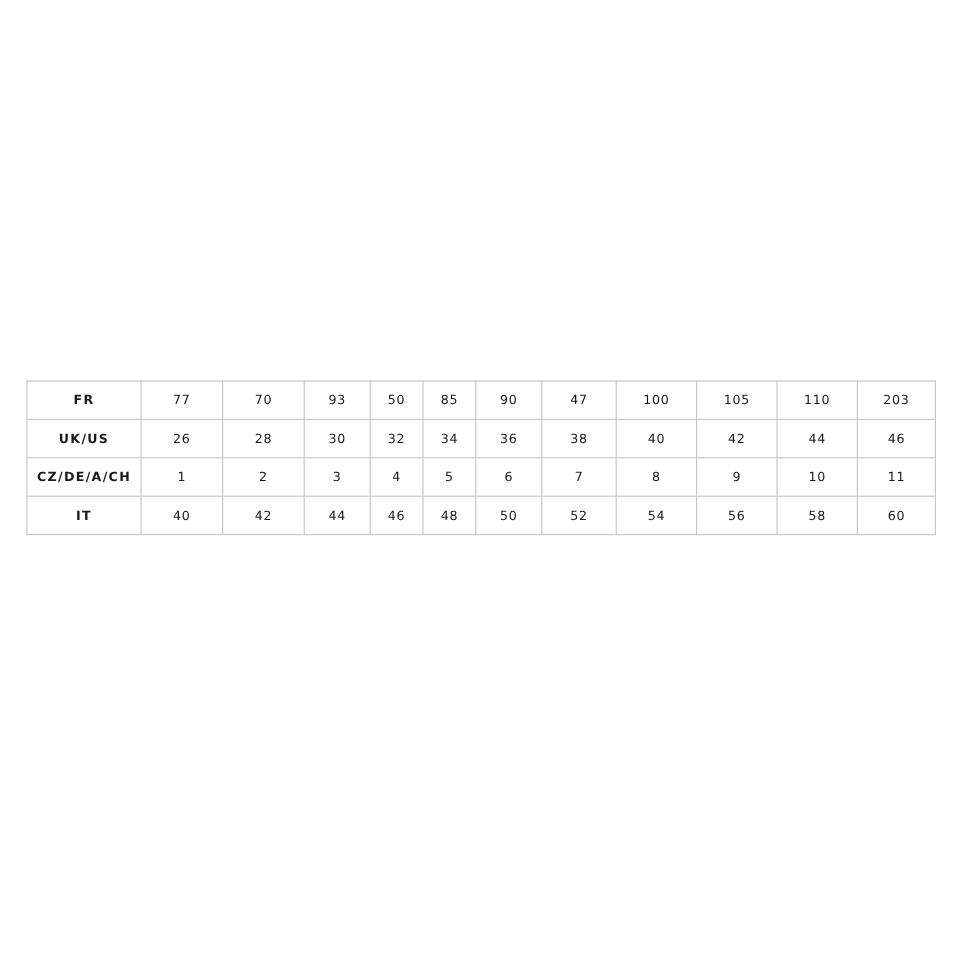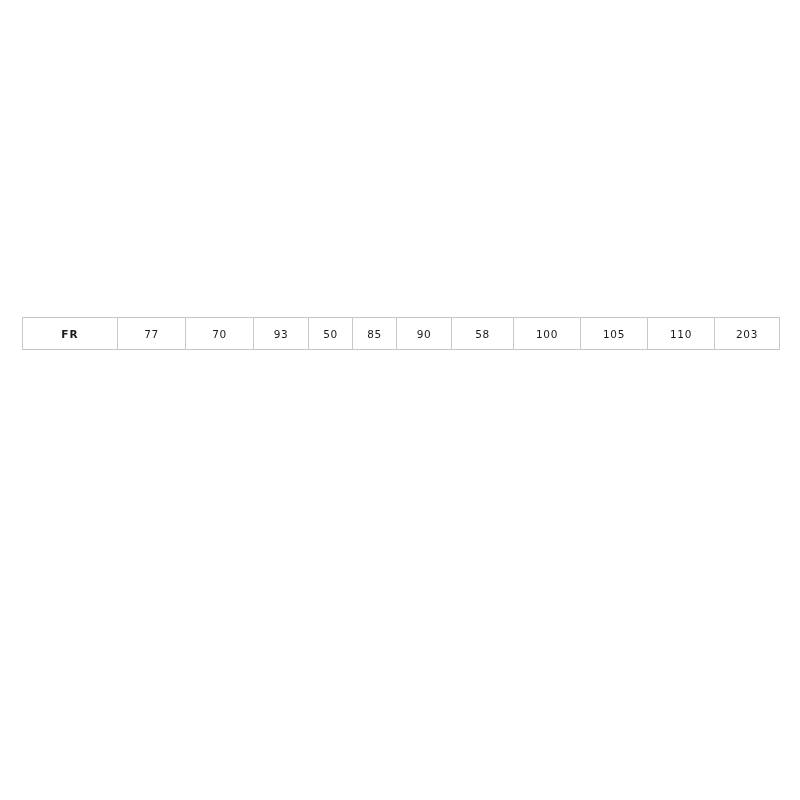--- a/index.html
+++ b/index.html
@@ -82,22 +82,64 @@
       </colgroup>
       <tbody>
         <tr>
           <td class="row-header">FR</td>
           <td>77</td>
           <td>70</td>
           <td>93</td>
           <td>50</td>
           <td>85</td>
           <td>90</td>
-          <td>58</td>
+          <td>47</td>
           <td>100</td>
           <td>105</td>
           <td>110</td>
           <td>203</td>
+        </tr>
+        <tr>
+          <td class="row-header">UK/US</td>
+          <td>26</td>
+          <td>28</td>
+          <td>30</td>
+          <td>32</td>
+          <td>34</td>
+          <td>36</td>
+          <td>38</td>
+          <td>40</td>
+          <td>42</td>
+          <td>44</td>
+          <td>46</td>
+        </tr>
+        <tr>
+          <td class="row-header">CZ/DE/A/CH</td>
+          <td>1</td>
+          <td>2</td>
+          <td>3</td>
+          <td>4</td>
+          <td>5</td>
+          <td>6</td>
+          <td>7</td>
+          <td>8</td>
+          <td>9</td>
+          <td>10</td>
+          <td>11</td>
+        </tr>
+        <tr>
+          <td class="row-header">IT</td>
+          <td>40</td>
+          <td>42</td>
+          <td>44</td>
+          <td>46</td>
+          <td>48</td>
+          <td>50</td>
+          <td>52</td>
+          <td>54</td>
+          <td>56</td>
+          <td>58</td>
+          <td>60</td>
         </tr>
       </tbody>
     </table>
   </div>
 </div>
 
 </body></html>

